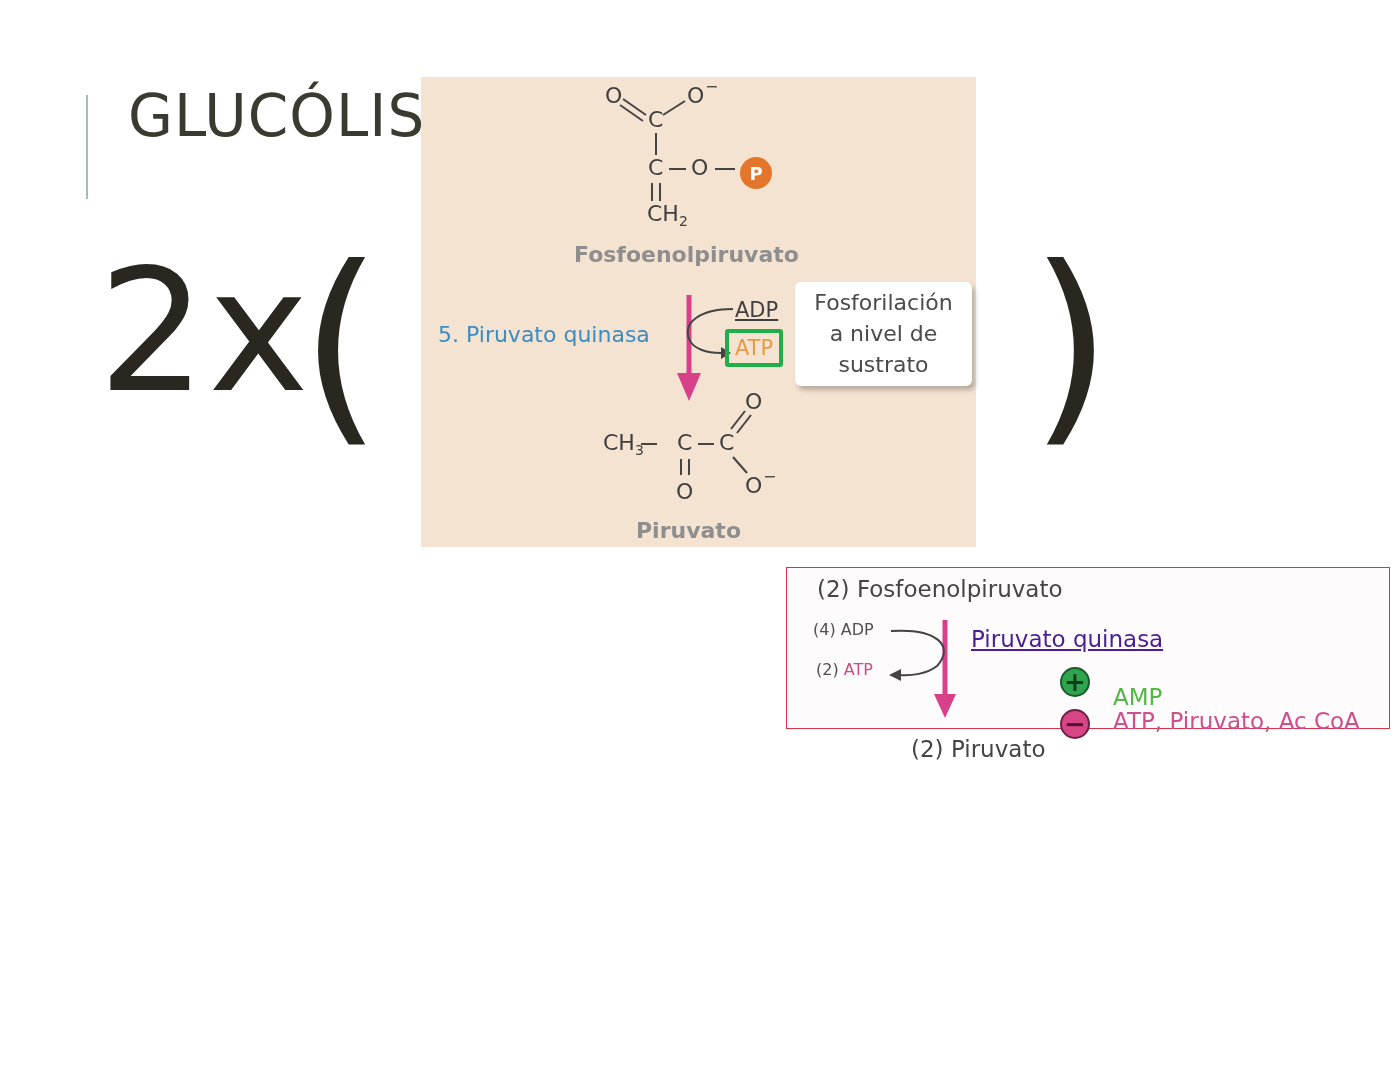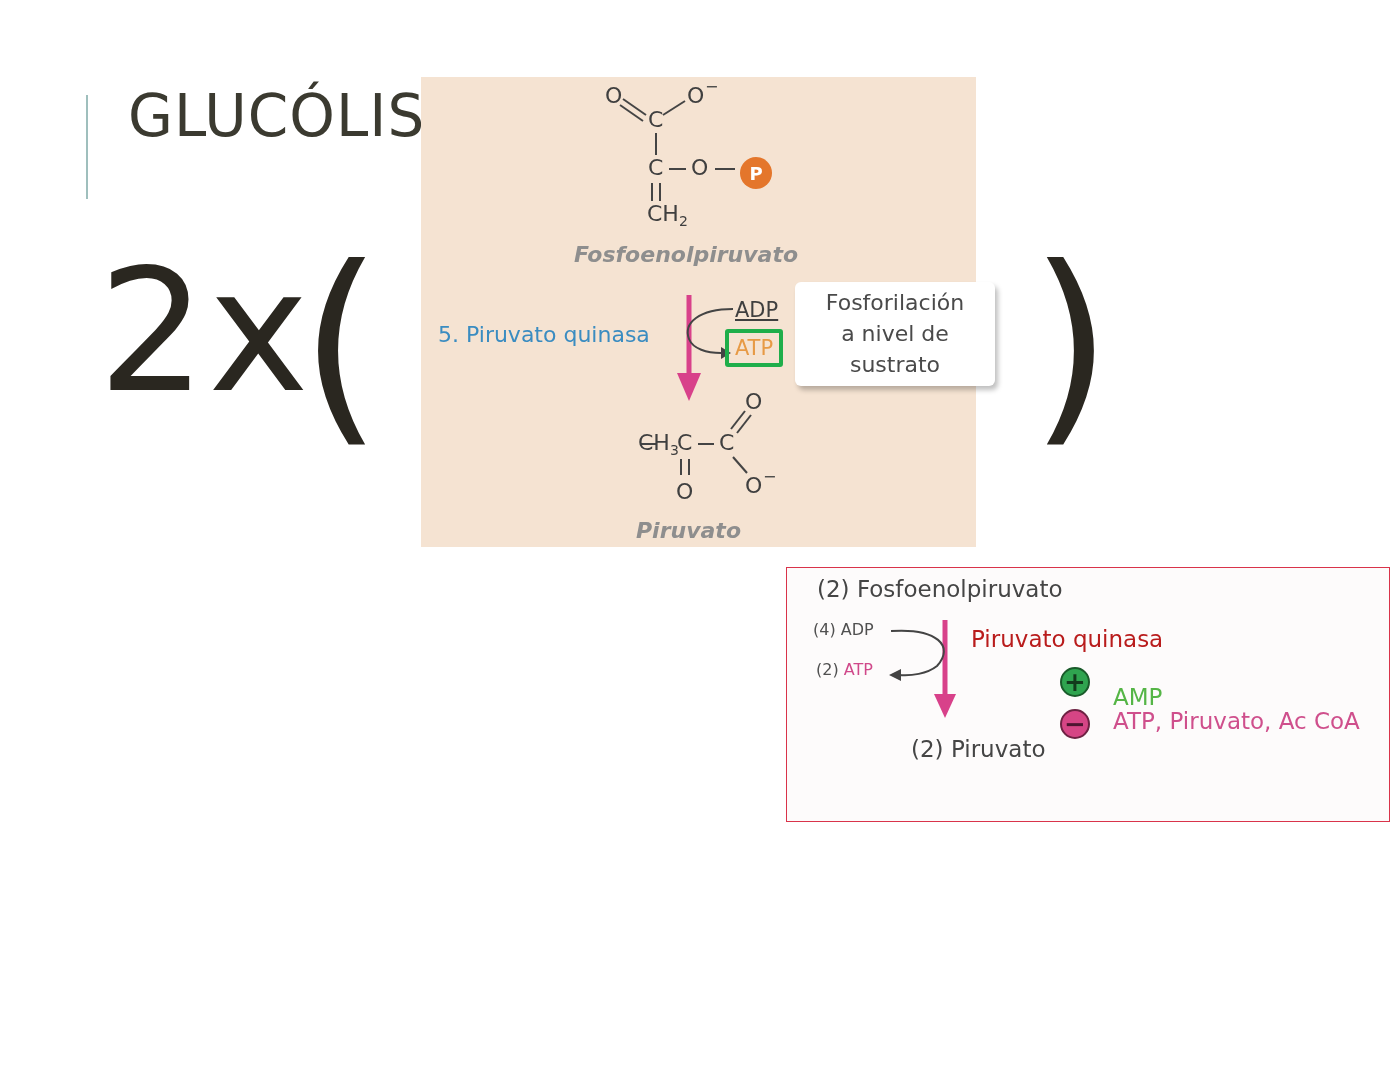--- a/index.html
+++ b/index.html
@@ -36,61 +36,61 @@
       position: absolute; left: 421px; top: 77px;
       width: 555px; height: 470px;
       background: #f5e3d2;
     }
     .panel svg { position: absolute; left: 0; top: 0; }
     .panel .lbl {
       position: absolute; font-family: "DejaVu Sans", sans-serif;
       white-space: nowrap;
     }
     .chem { color: #3f3f3f; font-size: 22px; }
-    .compound-name { color: #8e8e8e; font-size: 22px; font-weight: bold; font-style: italic; }
+    .compound-name { color: #8e8e8e; font-size: 22px; font-weight: bold; }
     .enzyme { color: #3a8cc1; font-size: 22px; }
     .adp { color: #3f3f3f; font-size: 21px; }
     .atp-hl {
       position: absolute; left: 304px; top: 252px;
       width: 58px; height: 38px;
       border: 4px solid #1fae4a; border-radius: 3px;
       box-sizing: border-box;
       display: flex; align-items: center; justify-content: center;
       color: #e79a45; font-size: 21px;
     }
     .callout {
       position: absolute; left: 374px; top: 205px;
-      width: 200px; height: 104px;
+      width: 177px; height: 104px;
       background: #ffffff; border-radius: 6px;
       box-shadow: 3px 4px 5px rgba(0,0,0,0.25);
       text-align: center;
       color: #4a4a4a; font-size: 22px; line-height: 31px;
       padding-top: 5px; box-sizing: border-box;
     }
     .p-badge {
       position: absolute; left: 319px; top: 80px;
       width: 32px; height: 32px; border-radius: 50%;
       background: #e4762b; color: #fff;
       font-size: 18px; font-weight: bold;
       display: flex; align-items: center; justify-content: center;
     }
 
     
     .summary {
       position: absolute; left: 786px; top: 567px;
-      width: 604px; height: 255px;
+      width: 604px; height: 162px;
       border: 1.5px solid #d9334a; box-sizing: border-box;
       background: #fdfbfb;
     }
     .summary svg { position: absolute; left: 0; top: 0; }
     .summary .lbl { position: absolute; white-space: nowrap; font-family: "DejaVu Sans", sans-serif; }
     .s-big { color: #454545; font-size: 23px; }
     .s-small { color: #505050; font-size: 16px; }
     .s-atp { color: #d0488a; }
-    .s-enzyme { color: #b91c1c; font-size: 23px; }
+    .s-enzyme { color: #4c1d95; font-size: 23px; text-decoration: underline; }
     .s-act { color: #55b546; font-size: 23px; }
     .s-inh { color: #cf4f8c; font-size: 23px; }
     .reg-icon {
       position: absolute; width: 30px; height: 30px; border-radius: 50%;
       box-sizing: border-box; display: flex; align-items: center; justify-content: center;
       font-size: 26px; font-weight: bold; line-height: 1;
     }
     .reg-plus { background: #2fa44f; border: 2px solid #1a5b2a; color: #123b1c; }
     .reg-minus { background: #d64585; border: 2px solid #6e2243; color: #4d1530; }
   </style>
@@ -145,21 +145,21 @@
   <span class="lbl enzyme" style="left:17px;top:245px;">5. Piruvato quinasa</span>
   <span class="lbl adp" style="left:314px;top:221px;text-decoration:underline;">ADP</span>
   <div class="atp-hl">ATP</div>
 
   <div class="callout">
     <div>Fosforilación</div>
     <div>a nivel de</div>
     <div>sustrato</div>
   </div>
 
-  <span class="lbl chem" style="left:182px;top:353px;margin-left:35px;"><span>CH</span><sub style="font-size:14px;">3</sub></span>
+  <span class="lbl chem" style="left:182px;top:353px;"><span>CH</span><sub style="font-size:14px;">3</sub></span>
   <span class="lbl chem" style="left:256px;top:353px;">C</span>
   <span class="lbl chem" style="left:298px;top:353px;">C</span>
   <span class="lbl chem" style="left:324px;top:312px;">O</span>
   <span class="lbl chem" style="left:255px;top:402px;">O</span>
   <span class="lbl chem" style="left:324px;top:396px;">O</span>
   <span class="lbl chem" style="left:342px;top:390px;font-size:16px;">−</span>
   <span class="lbl compound-name" style="left:215px;top:441px;">Piruvato</span>
 </div>
 
 <div class="big-text paren-open">(</div>

